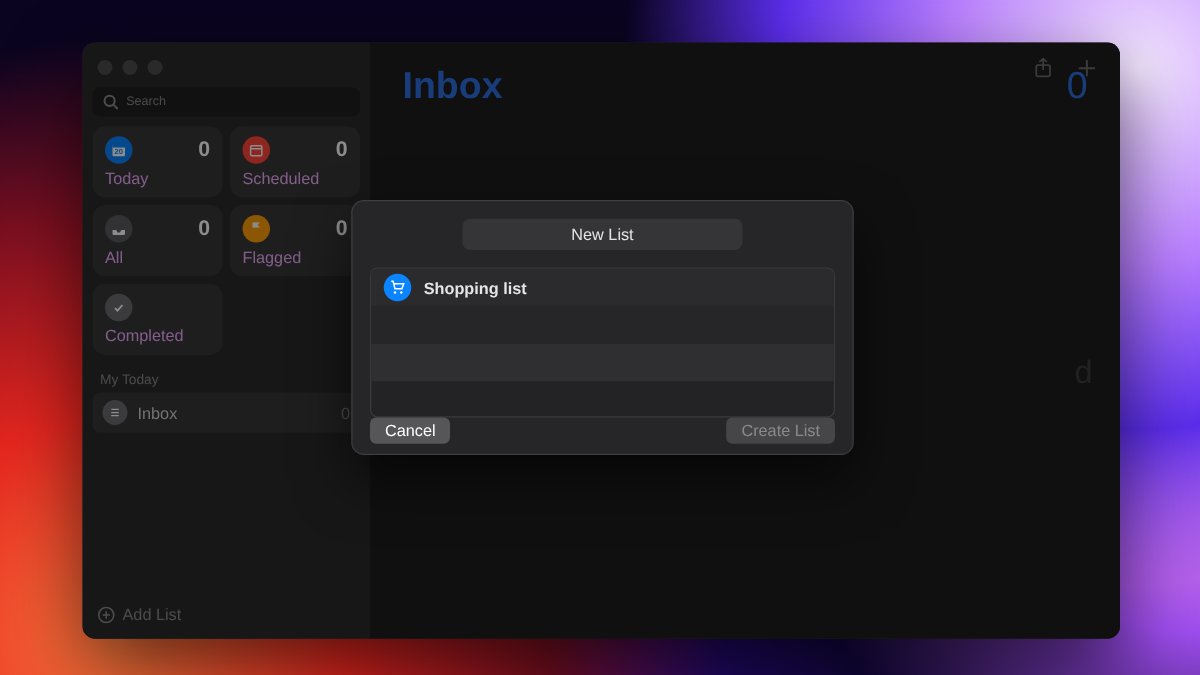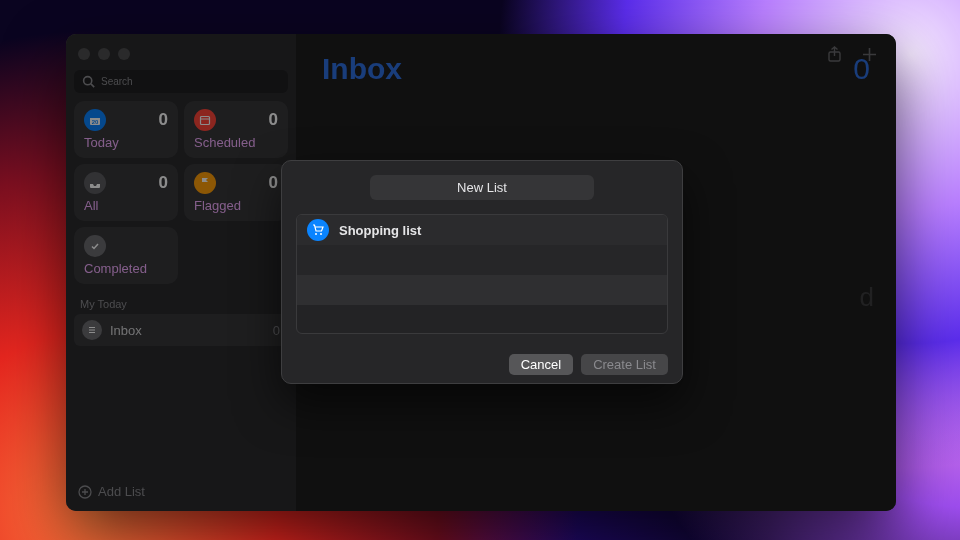--- a/index.html
+++ b/index.html
@@ -122,21 +122,21 @@
     height:30px;
     font-weight:bold;
   }
   .trow:nth-child(odd){ background:#2b2b2d; }
   .trow:nth-child(even){ background:#262628; }
   .trow:nth-child(3){ background:#2f2f31; }
   .trow:nth-child(4){ background:#2a2a2c; }
   .ticon { width:22px;height:22px;border-radius:50%;background:#0a84ff;display:flex;align-items:center;justify-content:center;}
   .ticon svg{width:12px;height:12px;}
 
-  .dialog-footer { display:flex; justify-content:flex-end; gap:8px; margin-top:20px; }
+  .dialog-footer { display:flex; justify-content:space-between; gap:8px; margin-top:0; }
   .btn {
     font-size:13px; padding:3px 12px; border-radius:5px;
     background:#565658; color:#fff; border:none; cursor:pointer;
   }
   .btn.disabled { background:#464648; color:#8a8a8e; }
 </style>
 </head>
 <body>
 
 <div class="wallpaper"></div>

